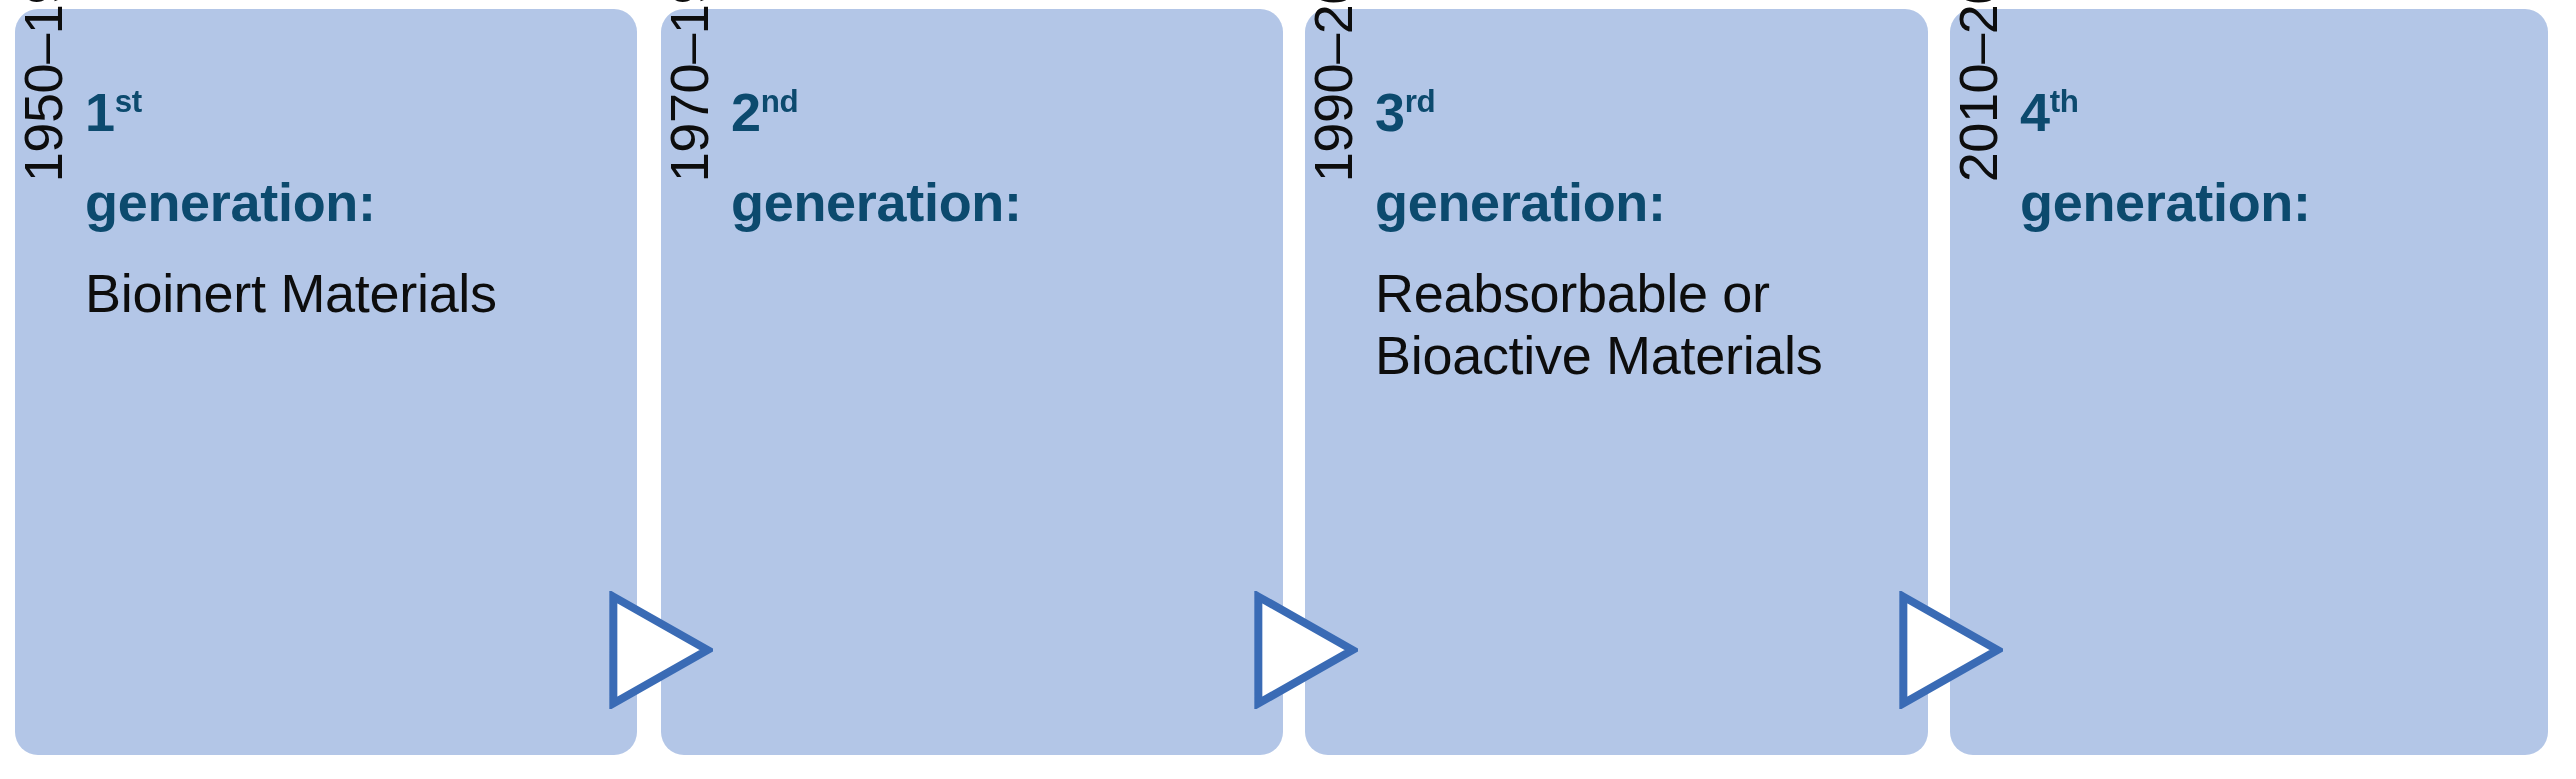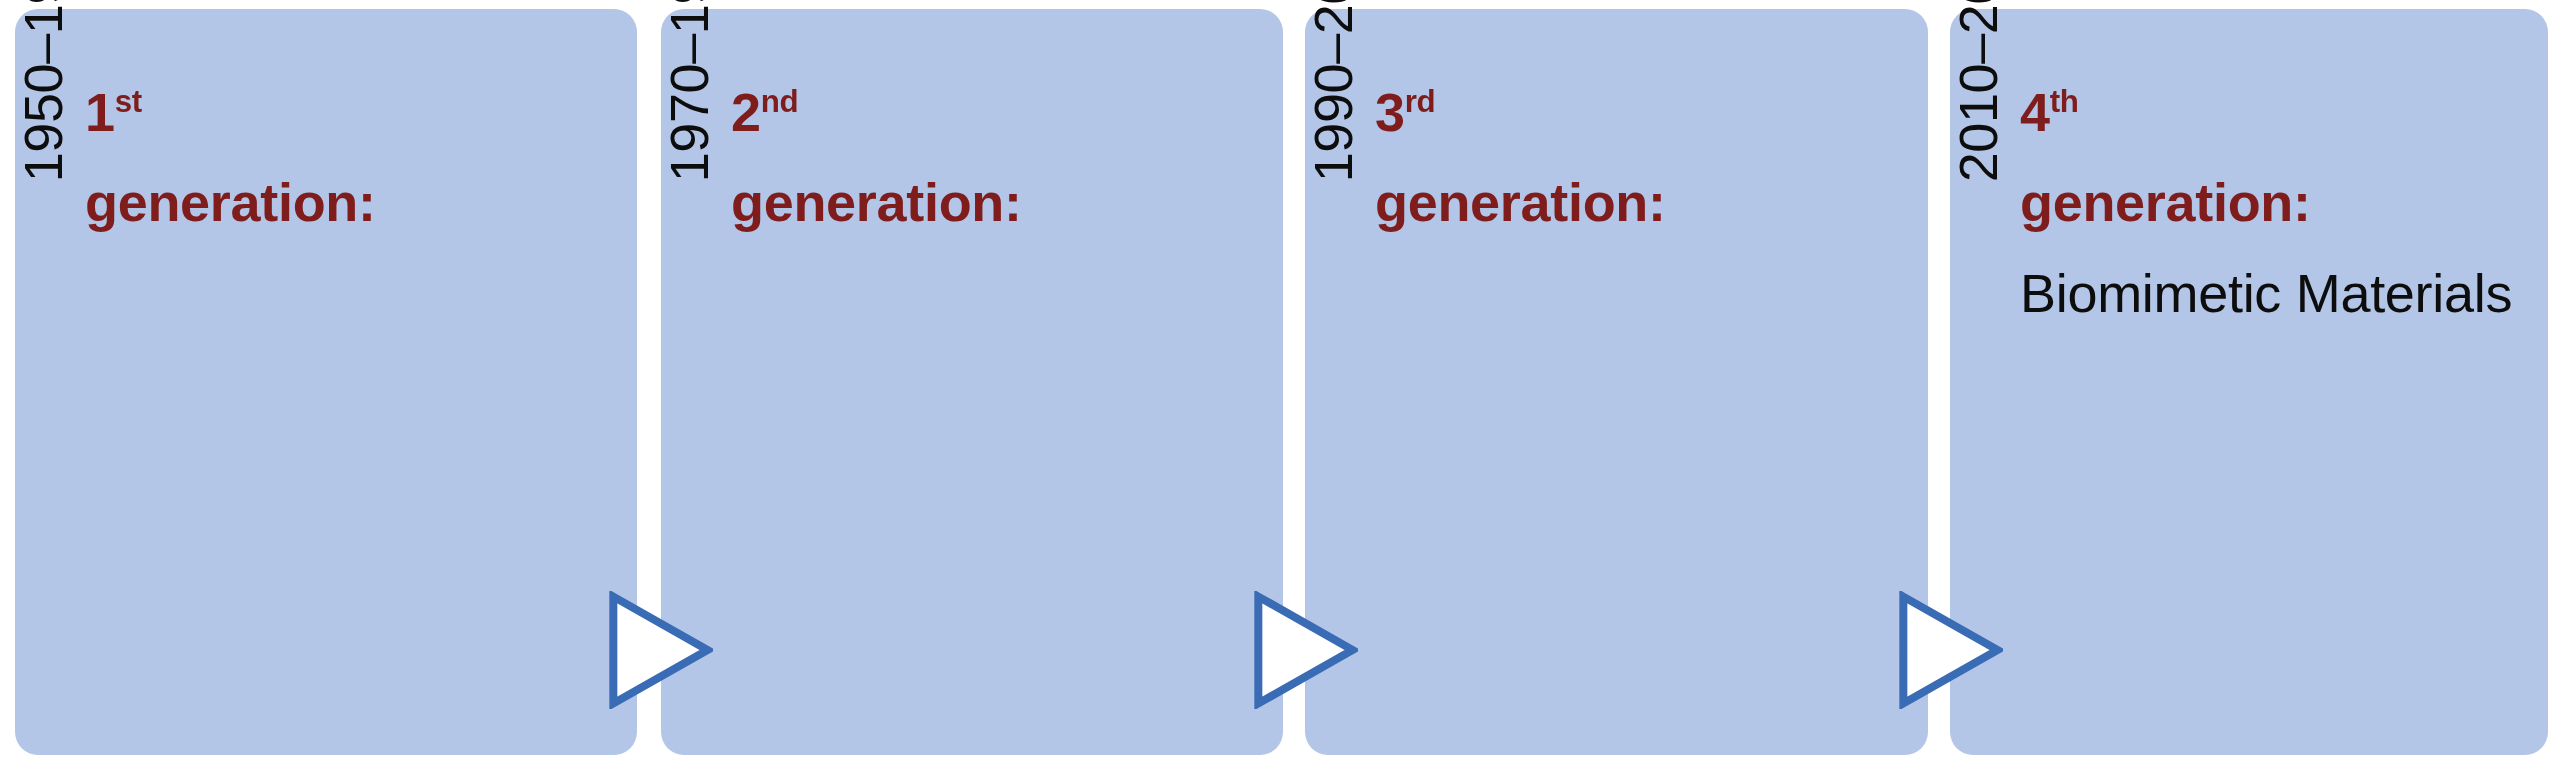--- a/index.html
+++ b/index.html
@@ -56,21 +56,21 @@
   .card-body {
     position: absolute;
     left: 70px;
     top: 68px;
     right: 23px;
   }
   .heading {
     font-weight: bold;
     font-size: 54px;
     line-height: 1.32;
-    color: #7f1d1d;
+    color: #0c4a6e;
     letter-spacing: -0.3px;
   }
   .heading sup {
     font-size: 0.58em;
     vertical-align: super;
     line-height: 0;
     font-weight: bold;
   }
   .heading .gen-word {
     display: block;
@@ -104,20 +104,21 @@
 
   <div class="card card-1">
     <div class="year-label">
       <span>1950–1970</span>
     </div>
     <div class="card-body">
       <div class="heading">
         <span>1</span><sup>st</sup>
         <span class="gen-word">generation:</span>
       </div>
+      <div class="desc">Bioinert Materials</div>
     </div>
   </div>
 
   <div class="card card-2">
     <div class="year-label">
       <span>1970–1990</span>
     </div>
     <div class="card-body">
       <div class="heading">
         <span>2</span><sup>nd</sup>
@@ -128,33 +129,33 @@
 
   <div class="card card-3">
     <div class="year-label">
       <span>1990–2010</span>
     </div>
     <div class="card-body">
       <div class="heading">
         <span>3</span><sup>rd</sup>
         <span class="gen-word">generation:</span>
       </div>
+      <div class="desc">Reabsorbable or Bioactive Materials</div>
     </div>
   </div>
 
   <div class="card card-4">
     <div class="year-label">
       <span>2010–2030</span>
     </div>
     <div class="card-body">
       <div class="heading">
         <span>4</span><sup>th</sup>
         <span class="gen-word">generation:</span>
       </div>
-      <div class="desc">Biomimetic Materials</div>
     </div>
   </div>
 
   <div class="arrow arrow-1">
     <svg viewBox="0 0 118 132" xmlns="http://www.w3.org/2000/svg" aria-hidden="true">
       <polygon points="6,6 112,66 6,126" fill="#ffffff" stroke="#3a6bb5" stroke-width="9" stroke-linejoin="miter"></polygon>
     </svg>
   </div>
   <div class="arrow arrow-2">
     <svg viewBox="0 0 118 132" xmlns="http://www.w3.org/2000/svg" aria-hidden="true">

